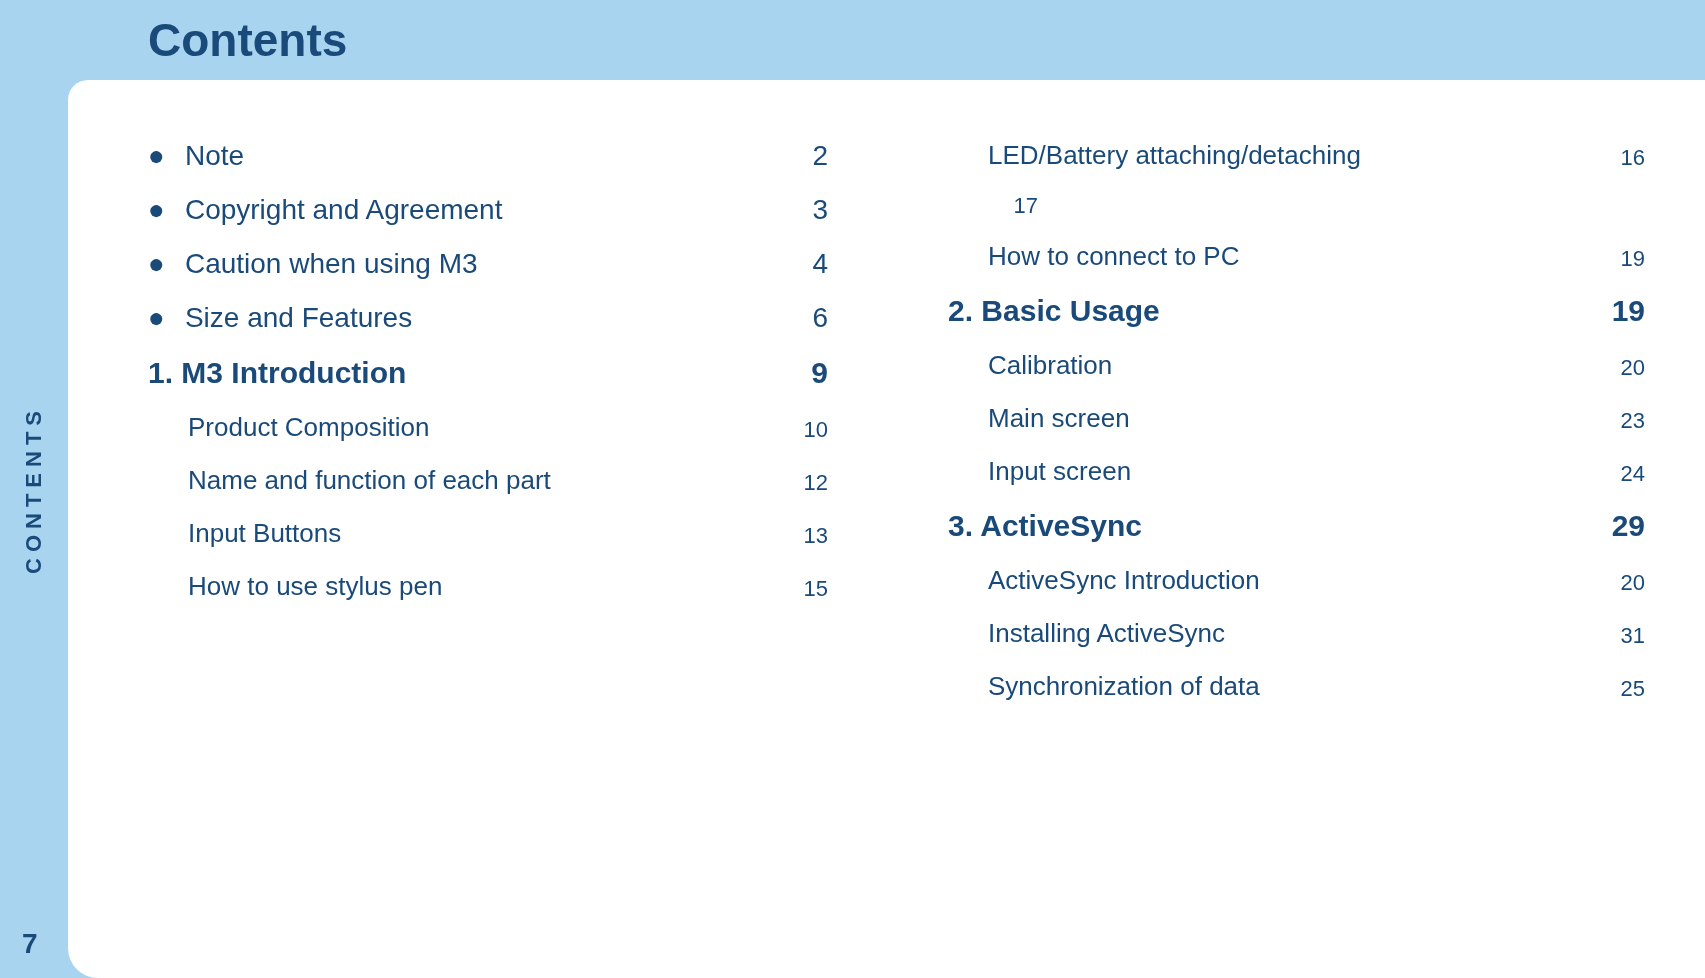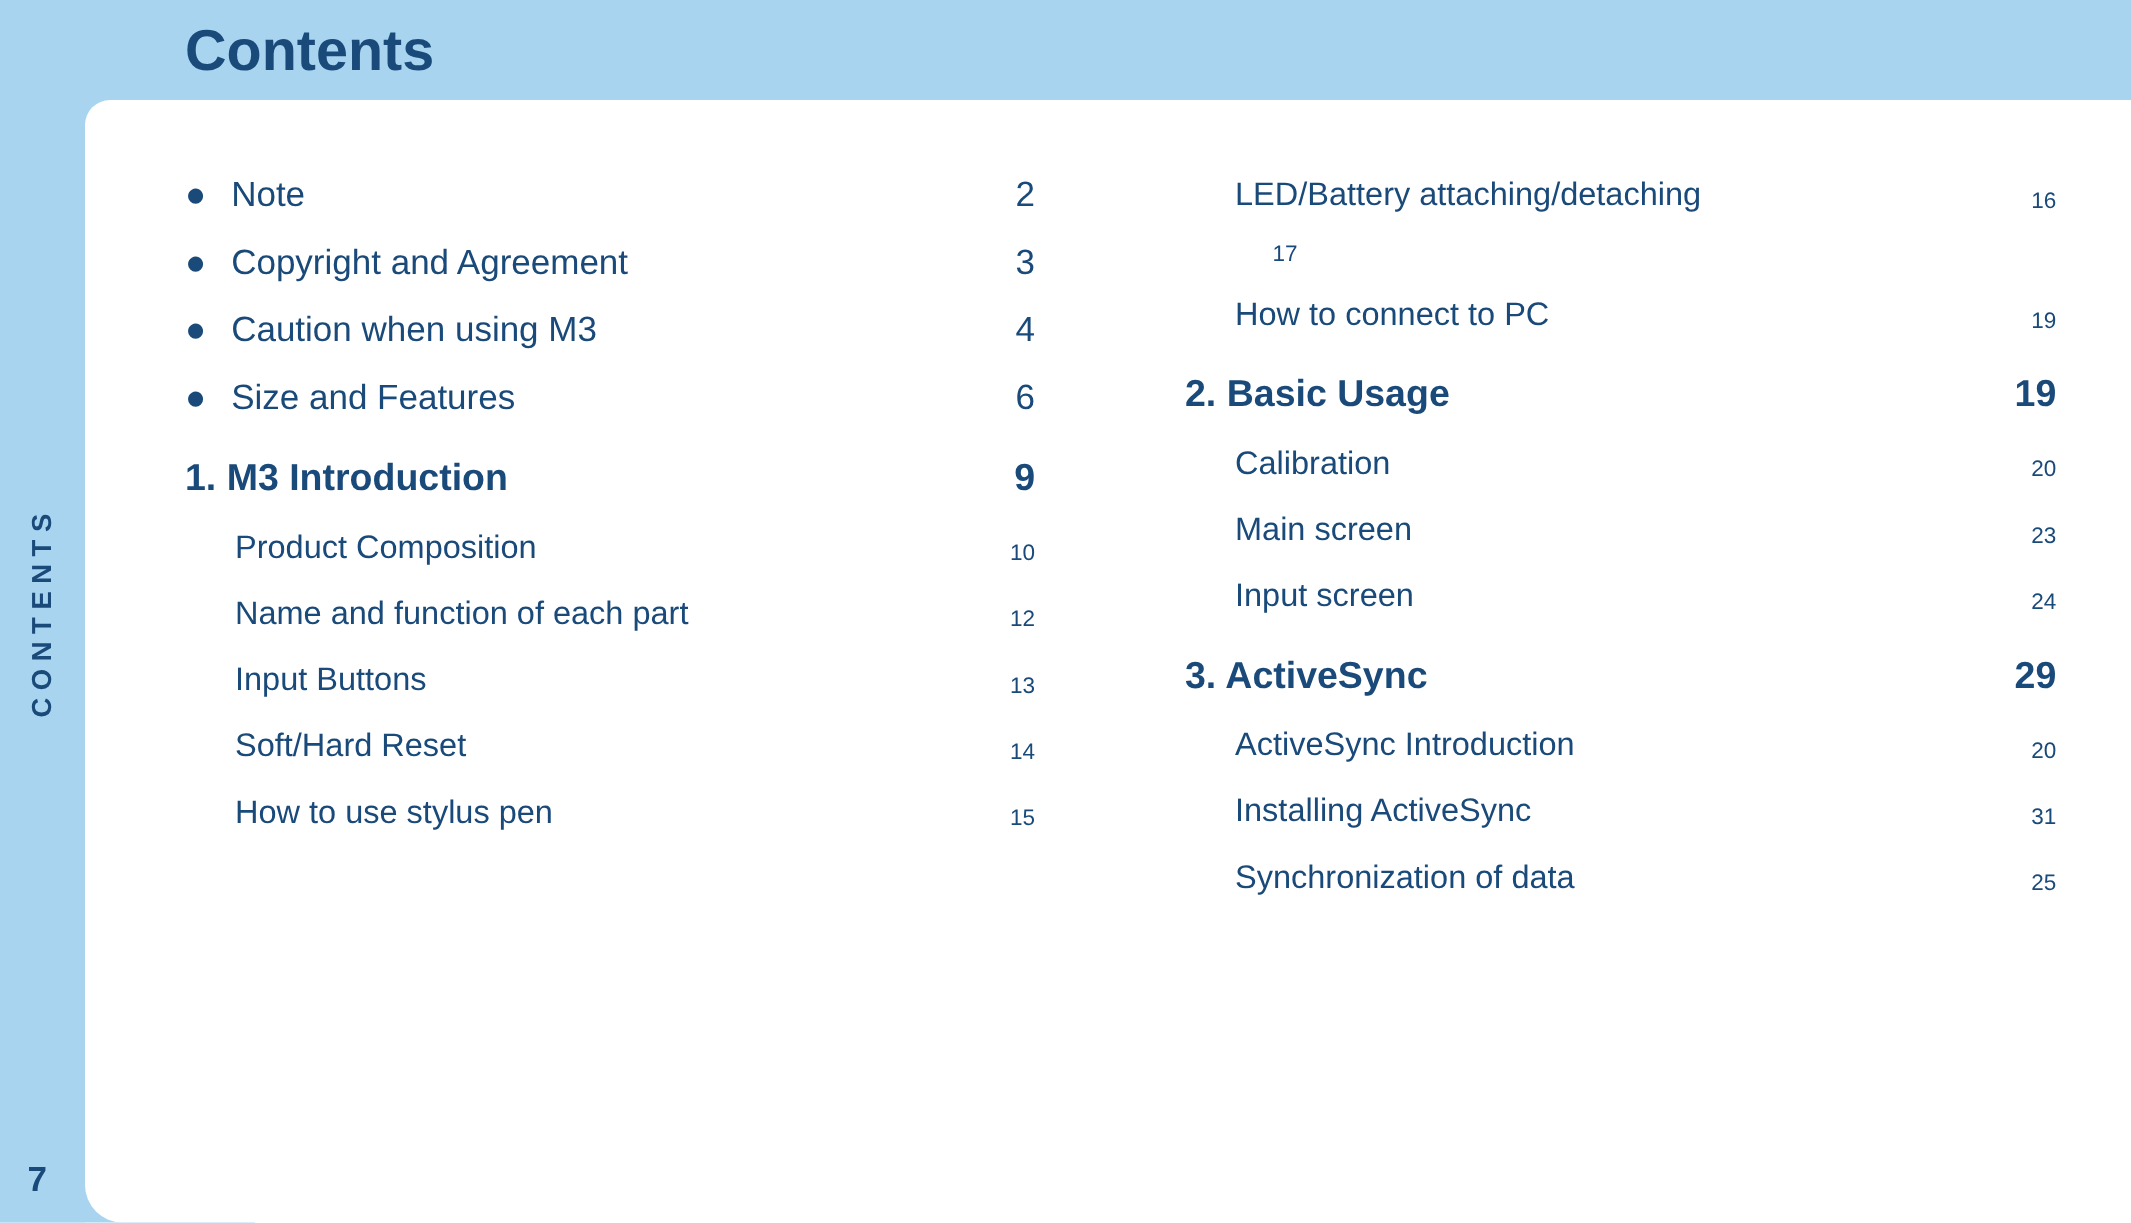--- a/index.html
+++ b/index.html
@@ -121,21 +121,20 @@
       color: #1a4a7a;
       min-width: 50px;
       text-align: right;
     }
 
     
     .toc-section {
       display: flex;
       align-items: baseline;
       margin-bottom: 22px;
-      margin-top: 10px;
       color: #1a4a7a;
     }
 
     .toc-section-label {
       font-size: 30px;
       font-weight: bold;
       flex: 1;
       color: #1a4a7a;
     }
 
@@ -156,21 +155,21 @@
       color: #1a4a7a;
     }
 
     .toc-sub-label {
       font-size: 26px;
       flex: 1;
       color: #1a4a7a;
     }
 
     .toc-sub-page {
-      font-size: 18px;
+      font-size: 22px;
       color: #1a4a7a;
       min-width: 50px;
       text-align: right;
     }
   </style>
 </head>
 <body>
 
 <div class="sidebar">
   <span class="sidebar-text">CONTENTS</span>
@@ -223,24 +222,20 @@
     <div class="toc-sub">
       <span class="toc-sub-label">Name and function of each part</span>
       <span class="toc-sub-page">12</span>
     </div>
 
     <div class="toc-sub">
       <span class="toc-sub-label">Input Buttons</span>
       <span class="toc-sub-page">13</span>
     </div>
 
-    <div class="toc-sub">
-      <span class="toc-sub-label">Soft/Hard Reset</span>
-      <span class="toc-sub-page">14</span>
-    </div>
 
     <div class="toc-sub">
       <span class="toc-sub-label">How to use stylus pen</span>
       <span class="toc-sub-page">15</span>
     </div>
 
   </div>
 
   <div class="right-col">
 

